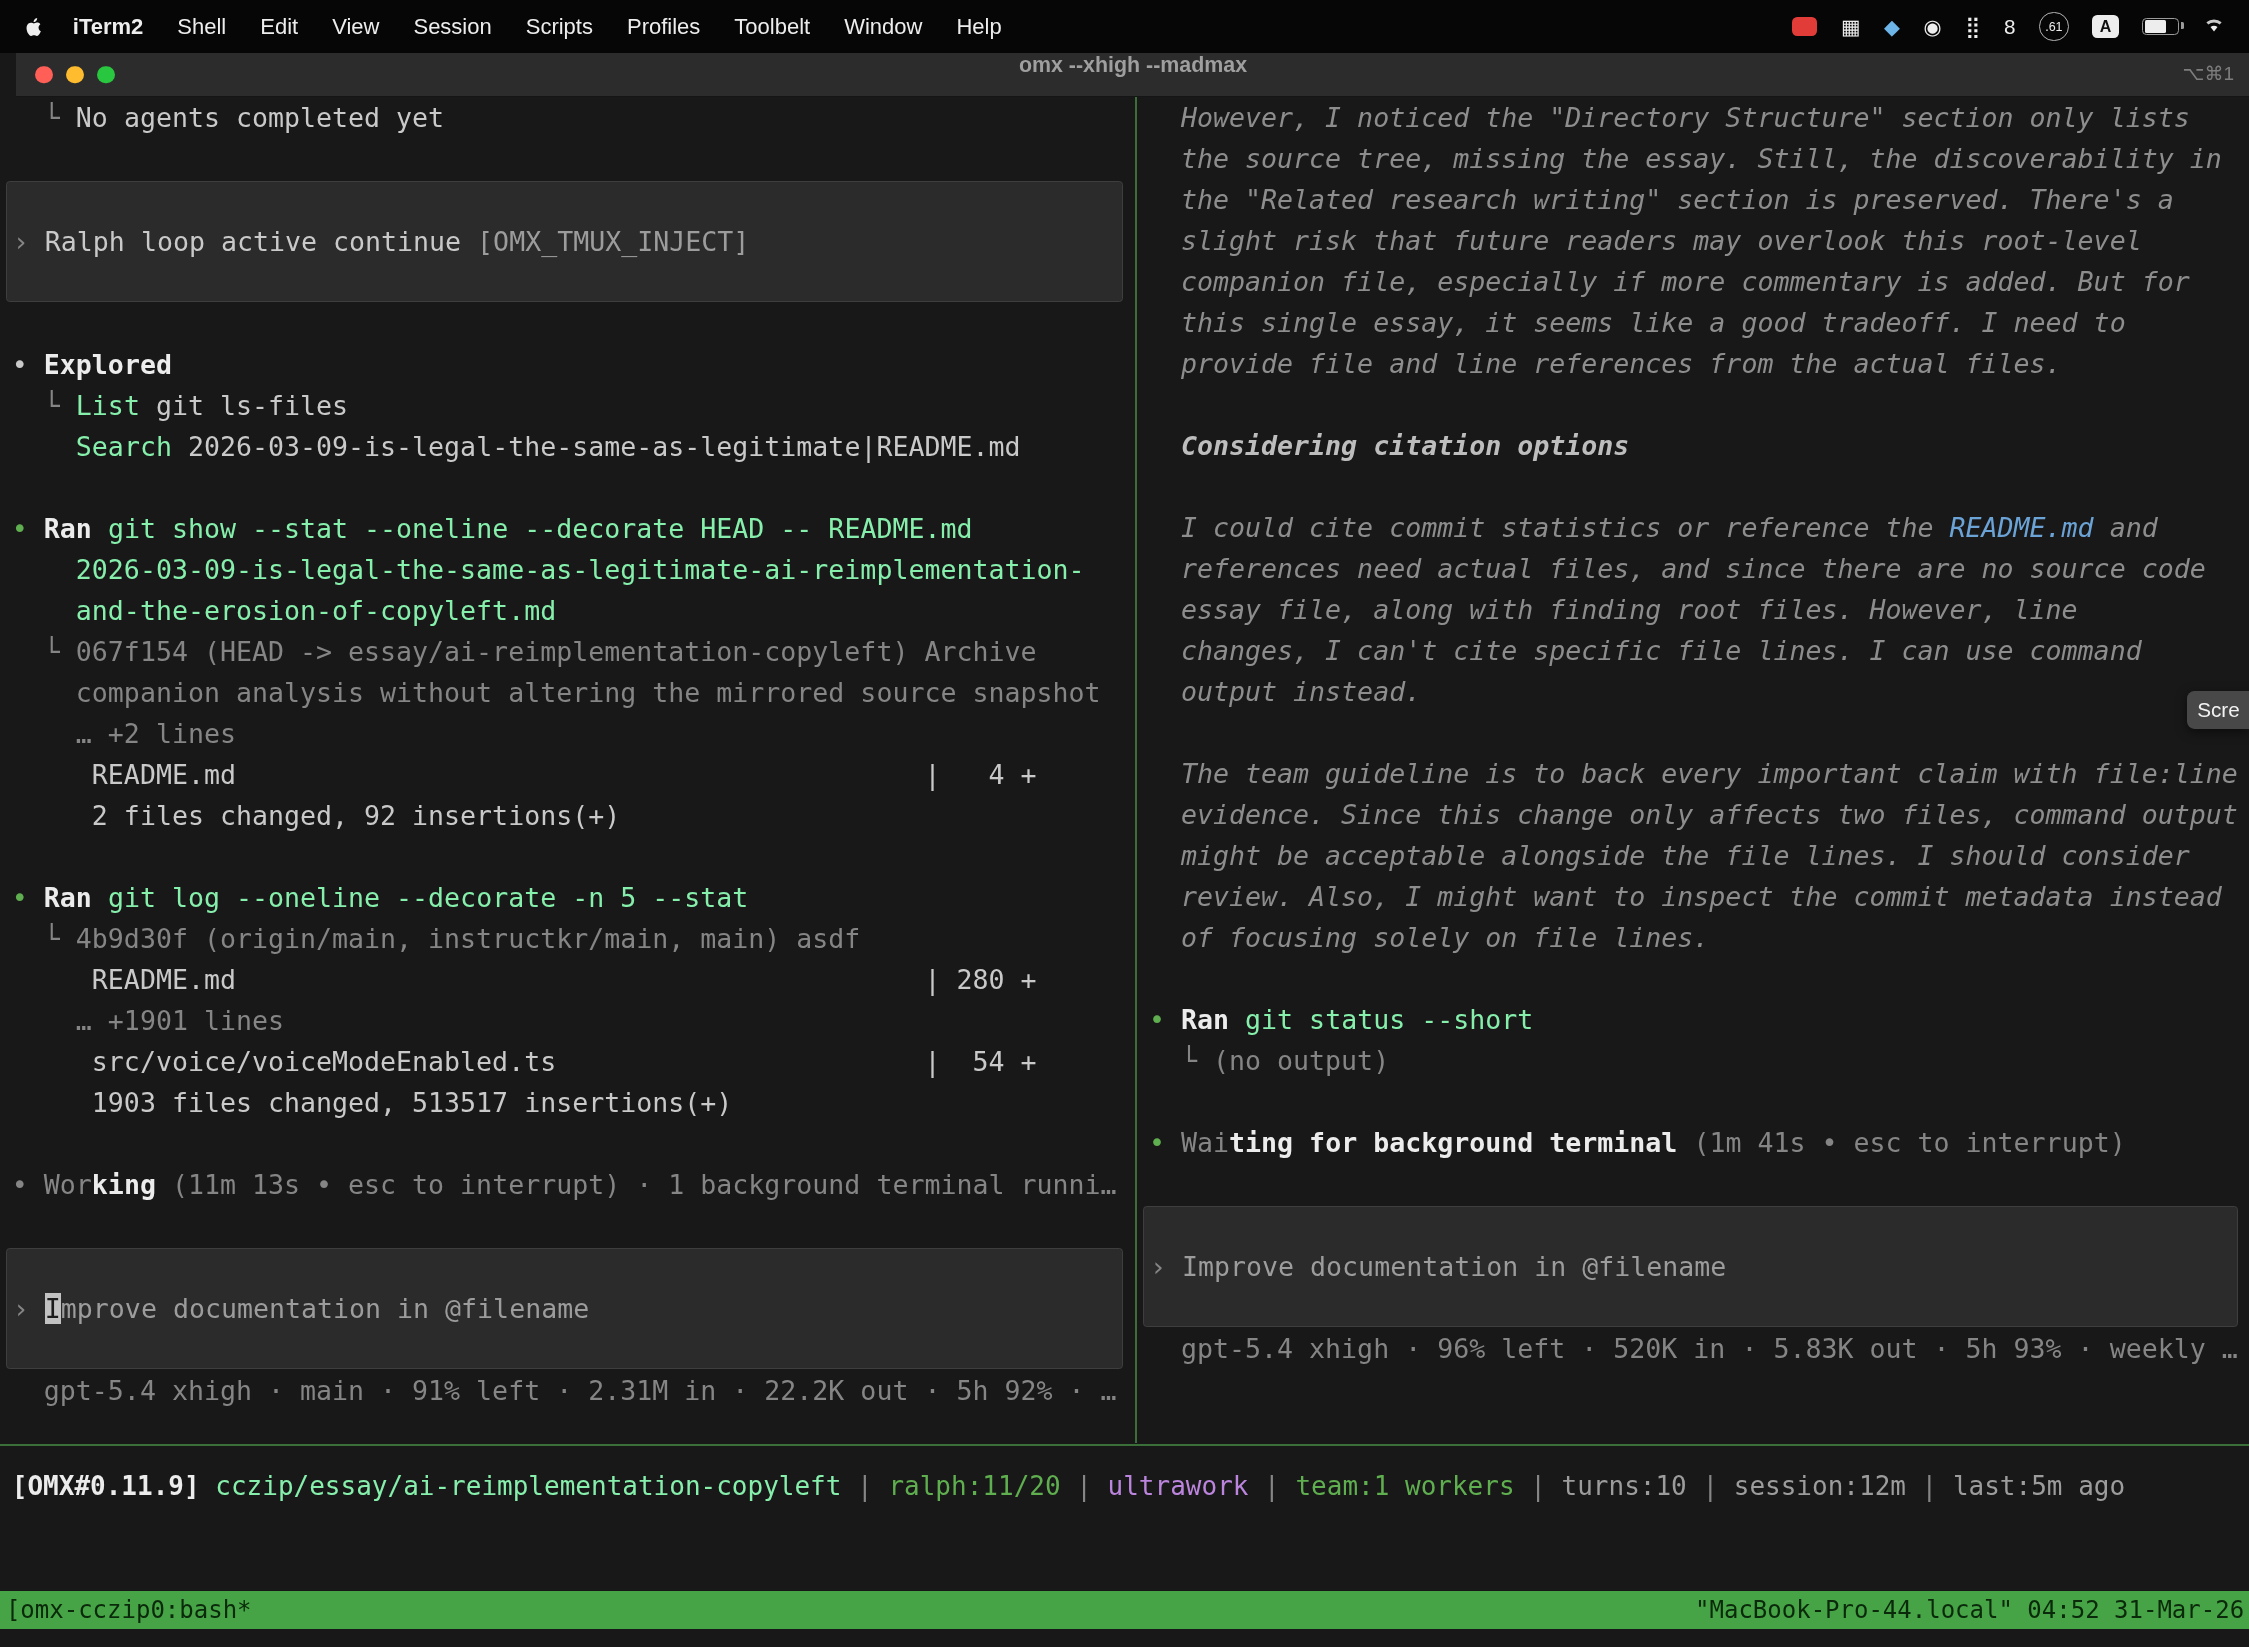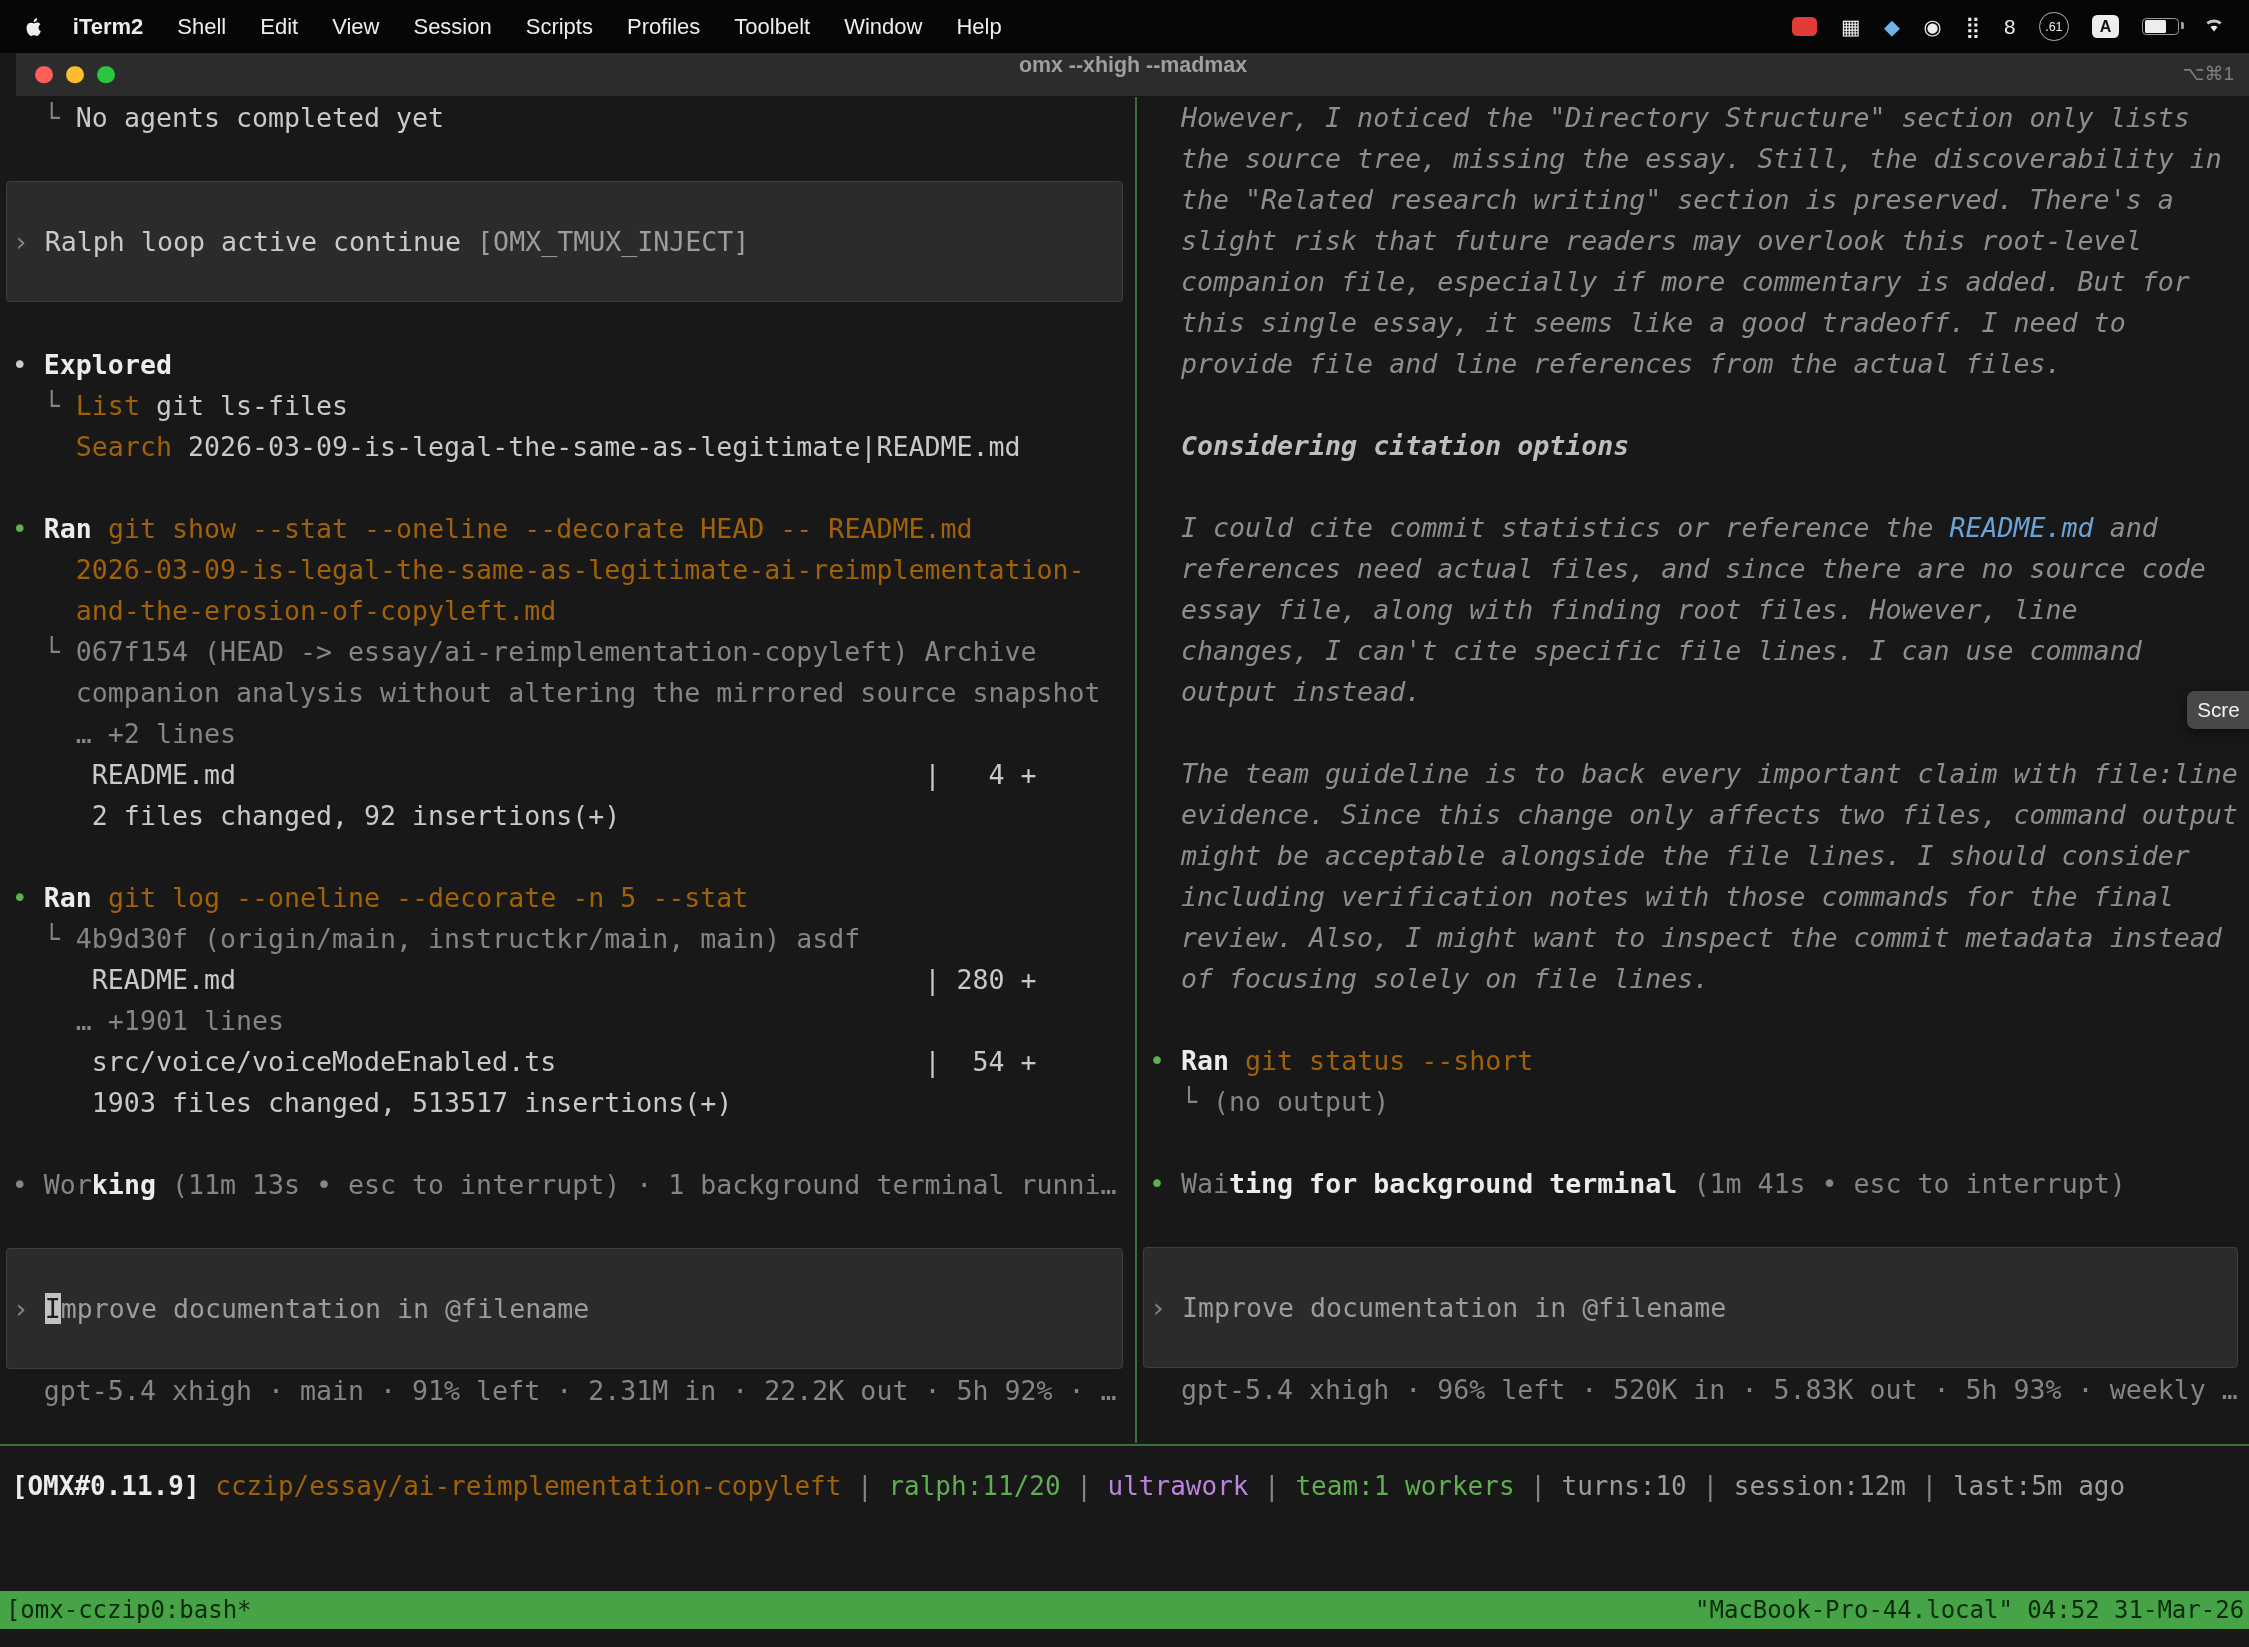--- a/index.html
+++ b/index.html
@@ -36,21 +36,21 @@
   .pane{width:1135px;height:100%;overflow:hidden;font-size:26.6px;color:#c9c9c9;}
   .pane.right{flex:1;width:auto;}
   .vdiv{width:2.2px;background:#3a6f3a;height:100%;}
   .tline{height:41px;line-height:41px;white-space:pre;padding-left:11.8px;overflow:hidden;}
   .tbox{height:121px;margin:1.5px 11.8px 1.5px 5.9px;background:#2b2b2b;border:0.7px solid #3e3e3e;border-radius:3.7px;display:flex;align-items:center;white-space:pre;padding-left:5.9px;overflow:hidden;box-sizing:border-box;}
 
   .seg.fg{color:#c9c9c9}
   .seg.dim{color:#858585}
   .seg.gry{color:#9c9c9c}
   .seg.wht{color:#ececec;font-weight:bold}
-  .seg.blu{color:#a16207}
+  .seg.blu{color:#86efac}
   .seg.grn{color:#5fae4f}
   .seg.mag{color:#bb84dd}
   .seg.ital{color:#8d8d8d;font-style:italic}
   .seg.bital{color:#bdbdbd;font-style:italic;font-weight:bold}
   .seg.blui{color:#6ba3d6;font-style:italic}
   .seg.cur{background:#c2c2c2;color:#1c1c1c}
 
   
   .hdiv{position:absolute;top:1444px;left:0;right:0;height:2.2px;background:#3a6f3a;}
   .omx{position:absolute;top:1466px;left:11.8px;height:41px;line-height:41px;font-size:26px;white-space:pre;}
@@ -146,21 +146,20 @@
         <div class="tline"></div>
         <div class="tline"><span class="seg ital">  I could cite commit statistics or reference the </span><span class="seg blui">README.md</span><span class="seg ital"> and</span></div>
         <div class="tline"><span class="seg ital">  references need actual files, and since there are no source code</span></div>
         <div class="tline"><span class="seg ital">  essay file, along with finding root files. However, line</span></div>
         <div class="tline"><span class="seg ital">  changes, I can't cite specific file lines. I can use command</span></div>
         <div class="tline"><span class="seg ital">  output instead.</span></div>
         <div class="tline"></div>
         <div class="tline"><span class="seg ital">  The team guideline is to back every important claim with file:line</span></div>
         <div class="tline"><span class="seg ital">  evidence. Since this change only affects two files, command output</span></div>
         <div class="tline"><span class="seg ital">  might be acceptable alongside the file lines. I should consider</span></div>
-        <div class="tline"><span class="seg ital">  including verification notes with those commands for the final</span></div>
         <div class="tline"><span class="seg ital">  review. Also, I might want to inspect the commit metadata instead</span></div>
         <div class="tline"><span class="seg ital">  of focusing solely on file lines.</span></div>
         <div class="tline"></div>
         <div class="tline"><span class="seg grn">• </span><span class="seg wht">Ran</span><span class="seg blu"> git status --short</span></div>
         <div class="tline"><span class="seg dim">  └ (no output)</span></div>
         <div class="tline"></div>
         <div class="tline"><span class="seg grn">• </span><span class="seg dim">Wai</span><span class="seg wht">ting for background terminal</span><span class="seg dim"> (1m 41s • esc to interrupt)</span></div>
         <div class="tline"></div>
         <div class="tbox"><span class="seg dim">› </span><span class="seg gry">Improve documentation in @filename</span></div>
         <div class="tline"><span class="seg dim">  gpt-5.4 xhigh · 96% left · 520K in · 5.83K out · 5h 93% · weekly …</span></div>

